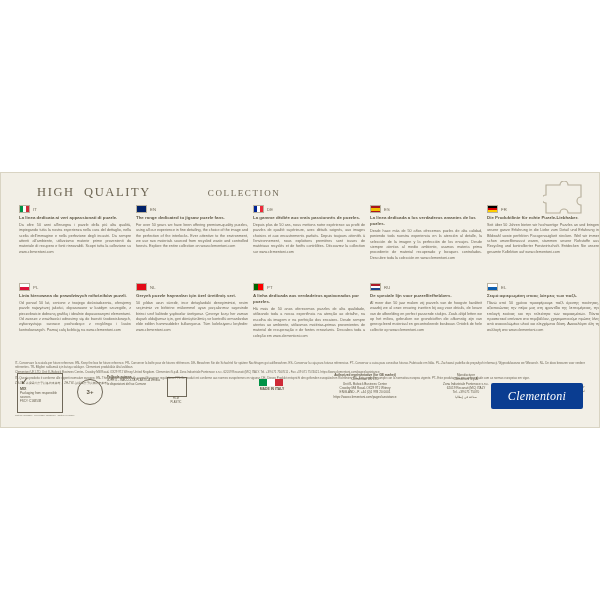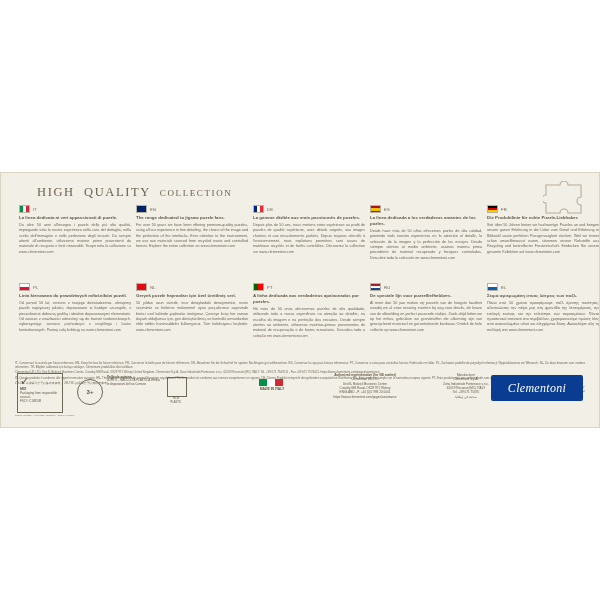--- a/index.html
+++ b/index.html
@@ -7,21 +7,21 @@
   .stage{position:relative;width:600px;height:600px;background:#ffffff;}
   .box{position:absolute;left:0;top:172px;width:600px;height:256px;background:#f2efe6;
        border:1px solid #d9d4c3;box-sizing:border-box;}
   .inner{position:absolute;left:8px;top:6px;right:8px;bottom:6px;}
 
   
   .title{position:absolute;left:28px;top:6px;font-family:"Liberation Serif",serif;
          font-size:12.5px;letter-spacing:1.6px;color:#6a6250;white-space:nowrap;}
   .title .w1{font-weight:normal;}
   .title .w2{font-weight:normal;}
-  .title .w3{font-variant:small-caps;}
+  .title .w3{font-variant:small-caps;margin-left:48px;}
 
   
   .piece{position:absolute;right:6px;top:2px;width:42px;height:36px;}
 
   
   .cols{position:absolute;left:6px;top:26px;right:4px;height:150px;}
   .col{position:absolute;width:112px;}
   .flagrow{display:flex;align-items:center;gap:3px;margin-bottom:2px;}
   .flag{width:11px;height:8px;border:0.5px solid #b9b2a0;box-sizing:border-box;
         display:inline-block;flex:none;}
@@ -49,21 +49,21 @@
      font-size:6px;font-weight:bold;color:#5e5746;}
   .center-addr{position:absolute;left:290px;top:2px;width:120px;text-align:center;
      font-size:3.1px;line-height:1.4;color:#5e5746;}
   .center-addr .b{font-weight:bold;}
   .right-addr{position:absolute;left:412px;top:2px;width:78px;text-align:center;
      font-size:3.1px;line-height:1.4;color:#5e5746;}
   .madein{position:absolute;left:228px;top:16px;width:58px;text-align:center;font-size:3.4px;
      font-weight:bold;color:#5e5746;}
   .itflag{position:absolute;left:244px;top:8px;width:24px;height:7px;display:flex;}
   .itflag i{flex:1;}
-  .logo{position:absolute;right:2px;top:4px;width:92px;height:26px;background:#0a3d91;
+  .logo{position:absolute;right:2px;top:12px;width:92px;height:26px;background:#0a3d91;
      border-radius:2px;color:#fff;display:flex;align-items:center;justify-content:center;
      font-family:"Liberation Serif",serif;font-size:12px;letter-spacing:.3px;font-style:italic;}
   .boxicon{position:absolute;top:6px;width:18px;height:18px;border:0.8px solid #6f6859;}
   .lbl{position:absolute;font-size:2.6px;color:#5e5746;text-align:center;}
 </style>
 </head>
 <body>
 
 <div class="stage">
   <div class="box">

